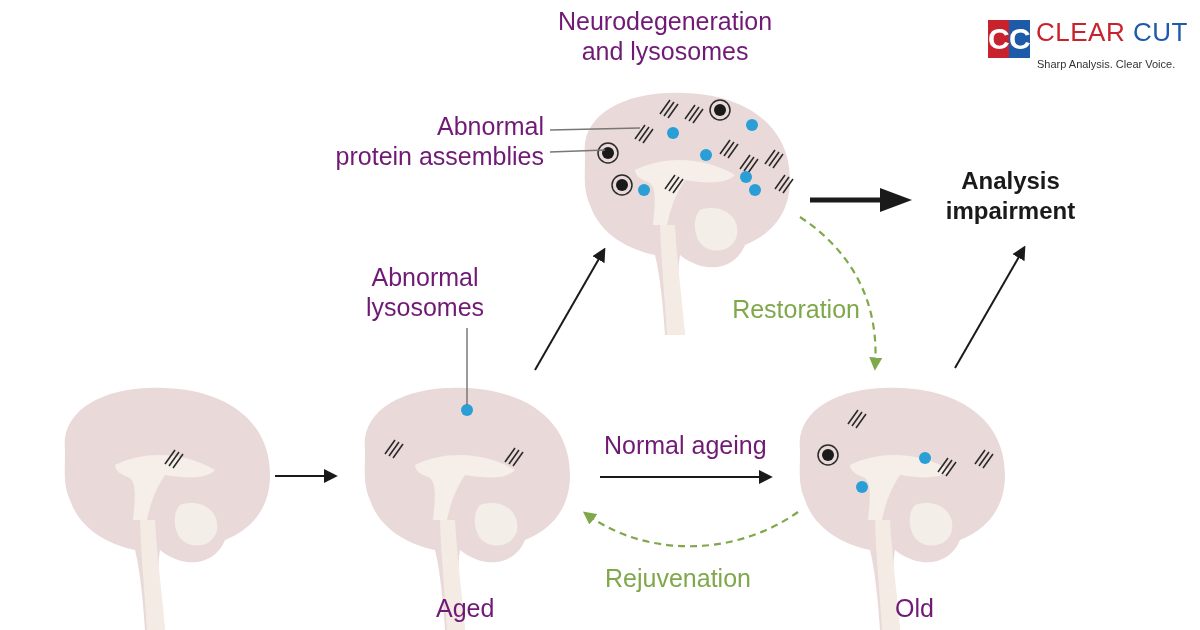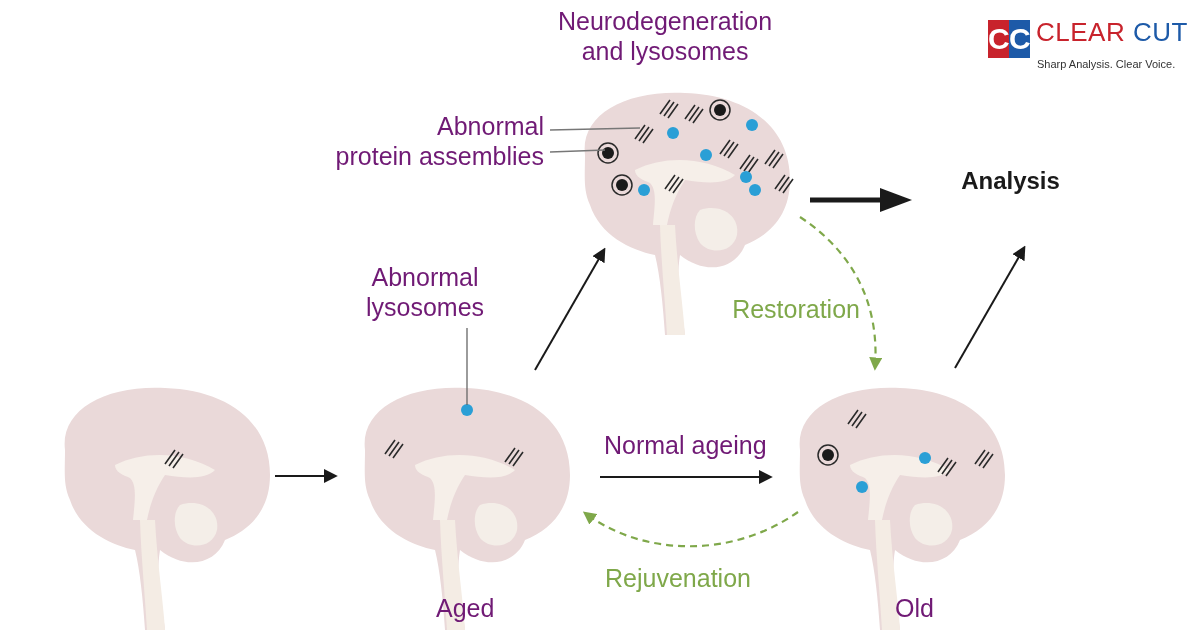--- a/index.html
+++ b/index.html
@@ -113,20 +113,21 @@
   <div>protein assemblies</div>
 </div>
 
 <div class="lbl" style="left:352px;top:262px;text-align:center;width:146px;">
   <div>Abnormal</div>
   <div>lysosomes</div>
 </div>
 
 <div class="lbl bold" style="left:928px;top:166px;text-align:center;width:165px;">
   <div>Analysis</div>
+  <div>impairment</div>
 </div>
 
 <div class="lbl green" style="left:680px;top:294px;text-align:right;width:180px;">
   <div>Restoration</div>
 </div>
 
 <div class="lbl" style="left:588px;top:430px;margin-left:16px;">Normal ageing</div>
 <div class="lbl green" style="left:605px;top:563px;">Rejuvenation</div>
 
 <div class="lbl" style="left:103px;top:593px;margin-top:40px;">Young</div>

